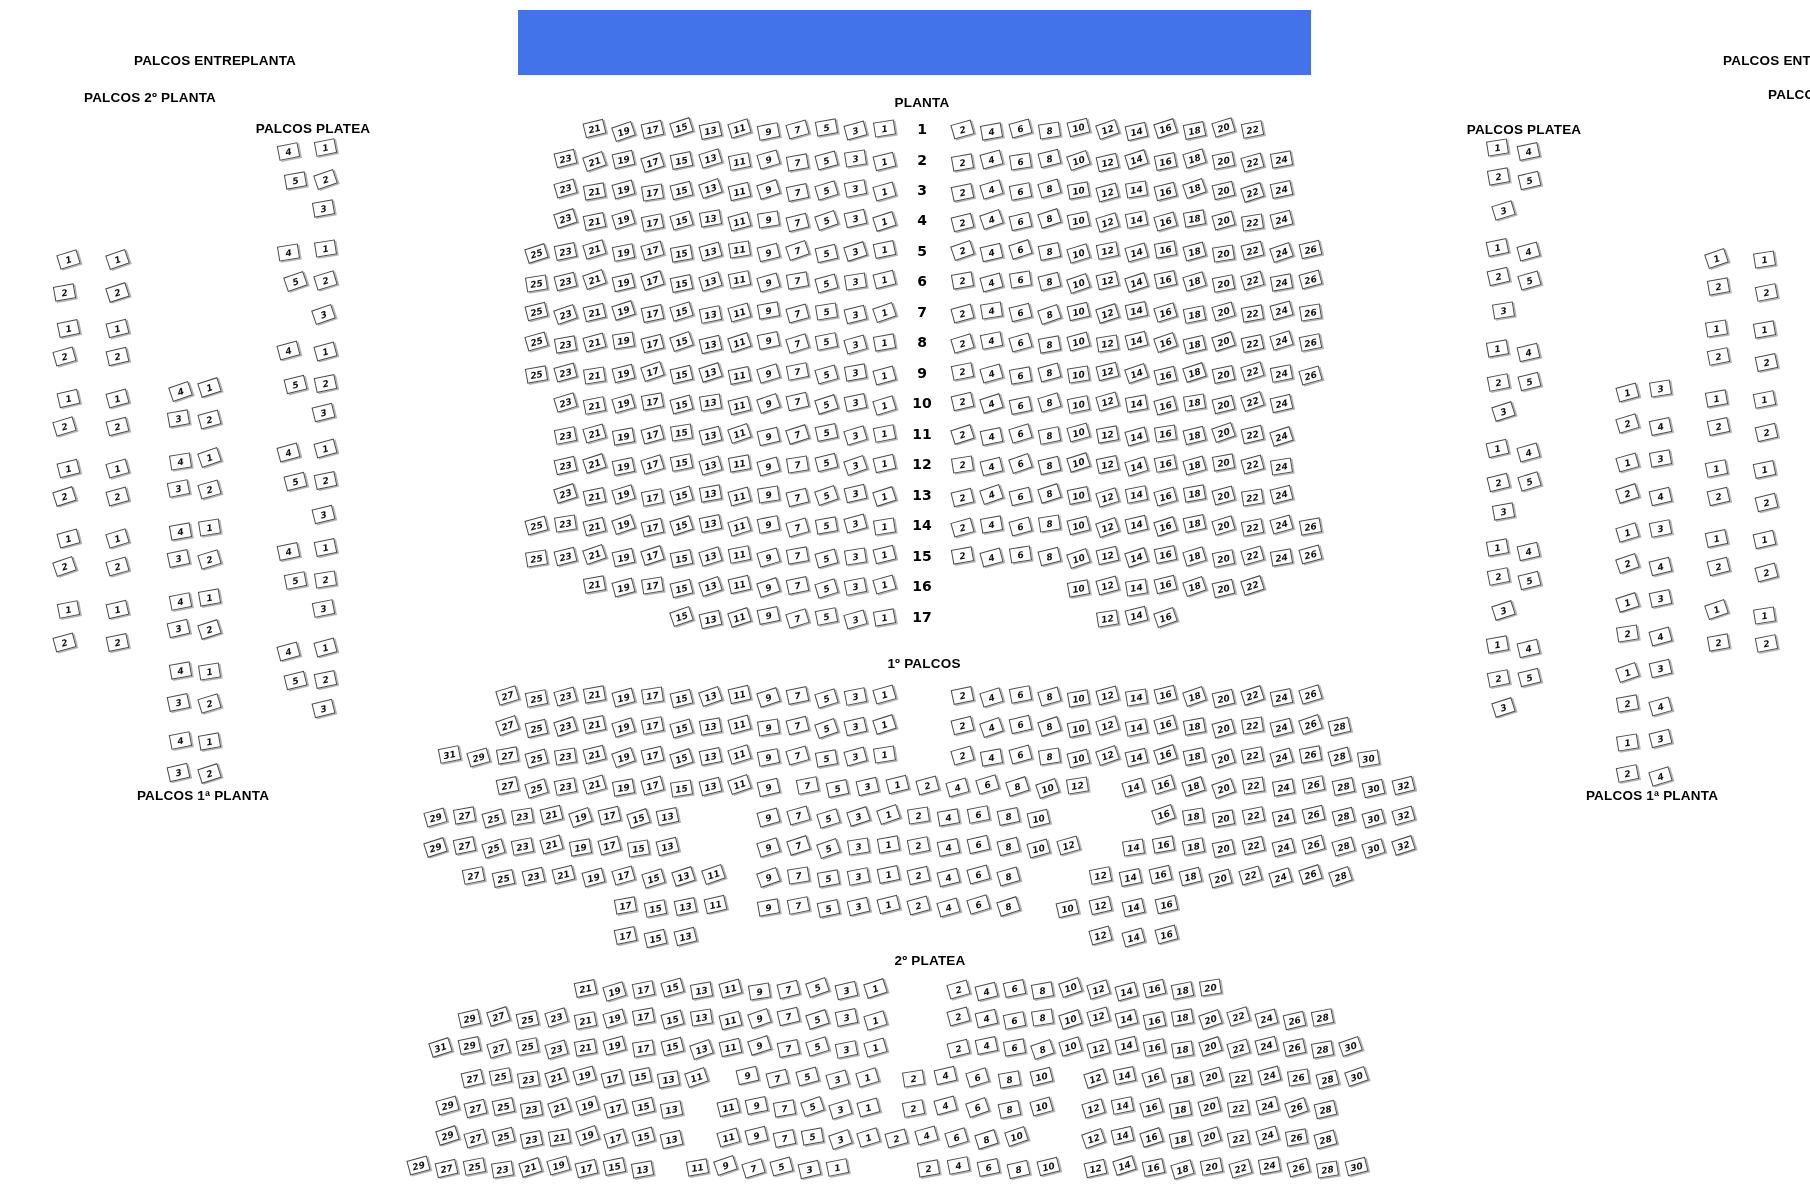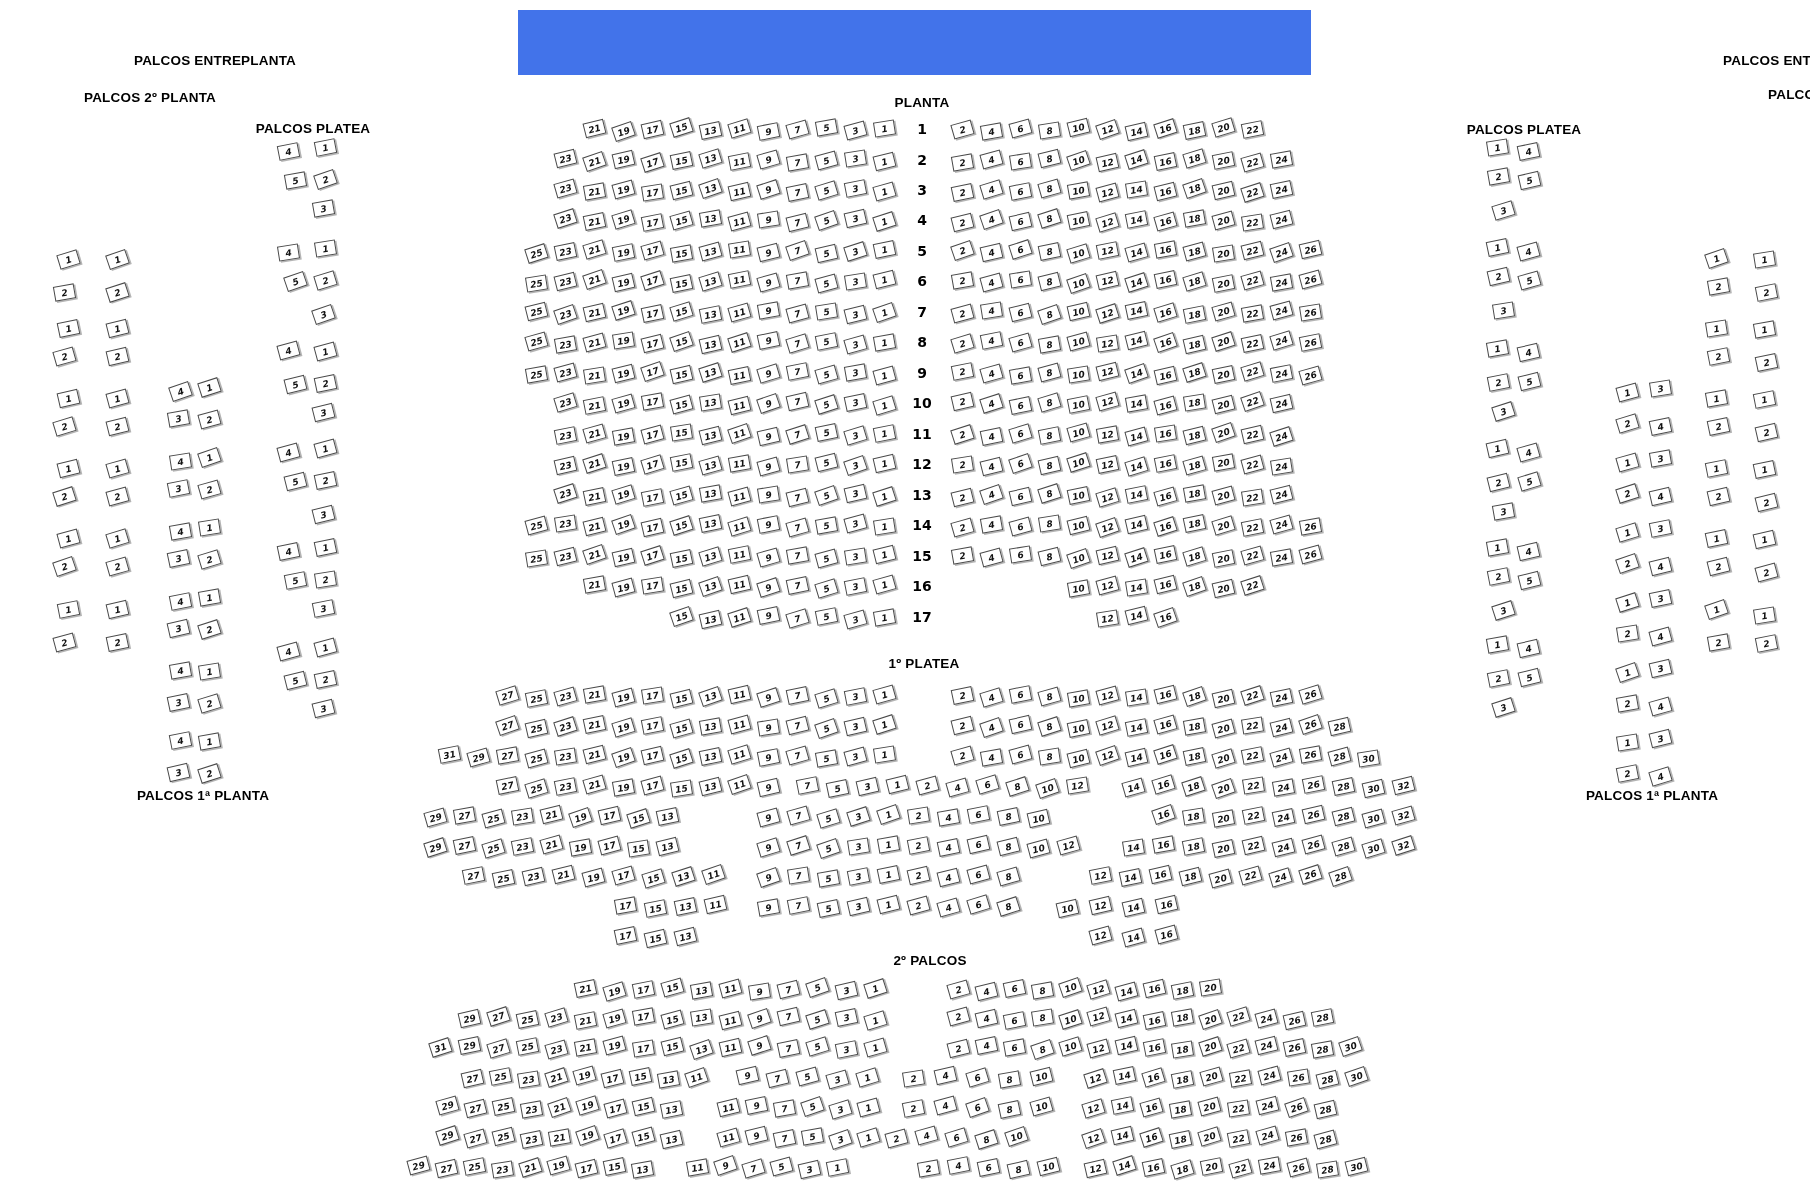--- a/index.html
+++ b/index.html
@@ -28,22 +28,22 @@
 </head>
 <body>
 
 <div id="seatmap">
     <div class="stage" style="left: 518px; top: 10px; width: 793px; height: 65px; background: rgb(66, 115, 234);"></div>
     <div class="slabel" style="top: 53px; left: 215px; transform: translateX(-50%);">PALCOS ENTREPLANTA</div>
     <div class="slabel" style="top: 90px; left: 150px; transform: translateX(-50%);">PALCOS 2º PLANTA</div>
     <div class="slabel" style="top: 121px; left: 313px; transform: translateX(-50%);">PALCOS PLATEA</div>
     <div class="slabel" style="top: 95px; left: 922px; transform: translateX(-50%);">PLANTA</div>
     <div class="slabel" style="top: 788px; left: 203px; transform: translateX(-50%);">PALCOS 1ª PLANTA</div>
-    <div class="slabel" style="top: 656px; left: 924px; transform: translateX(-50%);">1º PLATEA</div>
-    <div class="slabel" style="top: 953px; left: 930px; transform: translateX(-50%);">2º PALCOS</div>
+    <div class="slabel" style="top: 656px; left: 924px; transform: translateX(-50%);">1º PALCOS</div>
+    <div class="slabel" style="top: 953px; left: 930px; transform: translateX(-50%);">2º PLATEA</div>
     <div class="slabel" style="top: 122px; left: 1524px; transform: translateX(-50%);">PALCOS PLATEA</div>
     <div class="slabel" style="top: 788px; left: 1652px; transform: translateX(-50%);">PALCOS 1ª PLANTA</div>
     <div class="slabel" style="top: 53px; left: 1723px;">PALCOS ENTREPLANTA</div>
     <div class="slabel" style="top: 87px; left: 1768px;">PALCOS 2º PLANTA</div>
     <div class="rownum" style="left: 907px; top: 121px;">1</div>
     <div class="seat" style="left: 583.5px; top: 121px; transform: rotate(-14deg);">21</div>
     <div class="seat" style="left: 612.5px; top: 124px; transform: rotate(-19deg);">19</div>
     <div class="seat" style="left: 641.5px; top: 122px; transform: rotate(-13deg);">17</div>
     <div class="seat" style="left: 670.5px; top: 120px; transform: rotate(-18deg);">15</div>
     <div class="seat" style="left: 699.5px; top: 123px; transform: rotate(-12deg);">13</div>

